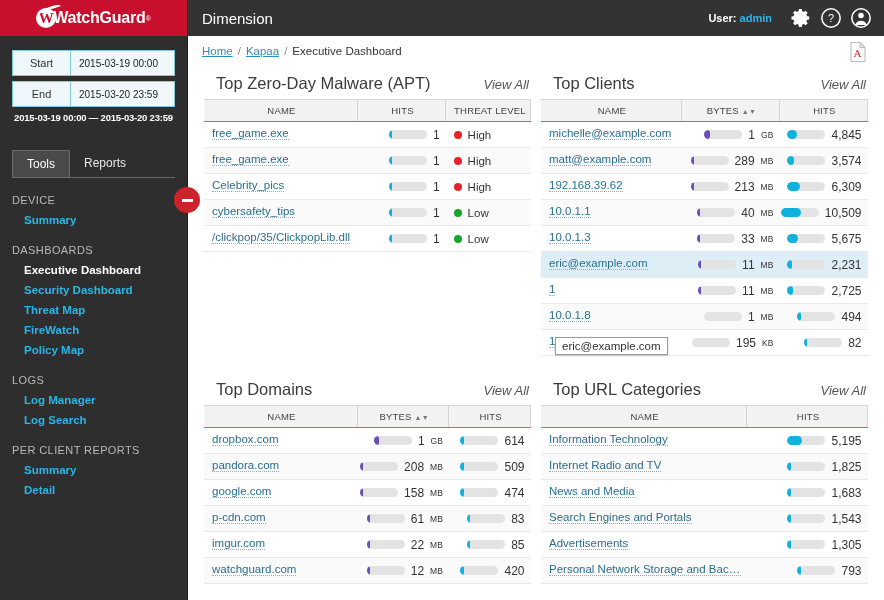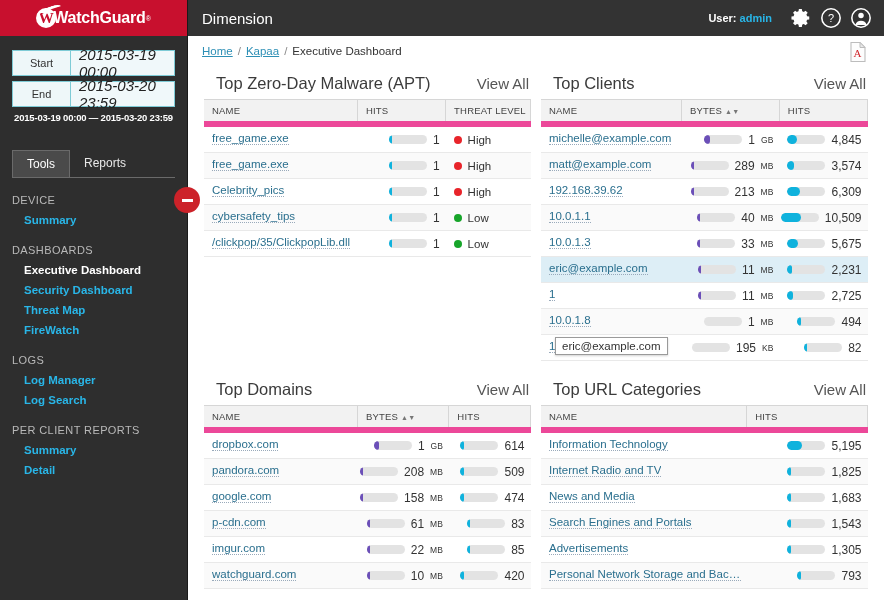--- a/index.html
+++ b/index.html
@@ -47,21 +47,21 @@
     background: #f0f8fa; height: 26px; margin-bottom: 5px;
   }
   .date-label {
     width: 58px; display: flex; align-items: center; justify-content: center;
     font-size: 11px; color: #333; border-right: 1px solid #7ecbd6;
     background: #eef7f9;
     text-align: right;
   }
   .date-value {
     flex: 1; display: flex; align-items: center; padding-left: 8px;
-    font-size: 15px; color: #222; font-style: italic;
+    font-size: 10px; color: #222;
   }
   .date-range {
     color: #ffffff; font-size: 9.5px; font-weight: bold;
     text-align: center; margin-top: 4px; letter-spacing: -0.2px;
   }
 
   .tabs { display: flex; margin: 18px 12px 0 12px; border-bottom: 1px solid #6a6a6a; }
   .tab {
     padding: 6px 14px; font-size: 12px; color: #e8e8e8;
     background: transparent; cursor: pointer; margin-top: 9px;
@@ -112,27 +112,27 @@
     flex: 1; display: grid; grid-template-columns: 1fr 1fr;
     column-gap: 10px; padding: 0 16px 0 16px; overflow: hidden;
     position: relative;
   }
   .panel { min-width: 0; display: flex; flex-direction: column; overflow: hidden; }
   .panel-head {
     display: flex; align-items: baseline; justify-content: space-between;
     padding: 8px 2px 6px 12px;
   }
   .panel-title { font-size: 16.5px; color: #3b3b3b; font-weight: normal; }
-  .view-all { font-size: 15px; color: #555; cursor: pointer; }
+  .view-all { font-size: 13px; color: #555; cursor: pointer; font-style: italic; }
 
   table { width: 100%; border-collapse: collapse; table-layout: fixed; }
   thead th {
-    background: #f2f2f2; border-top: 1px solid #d6d6d6; border-bottom: 6px solid #ec4899;
+    background: #f2f2f2; border-top: 1px solid #d6d6d6; border-bottom: 1px solid #ec4899;
     border-right: 1px solid #d6d6d6;
-    font-size: 9.5px; color: #444; font-weight: normal; text-align: left;
+    font-size: 9.5px; color: #444; font-weight: normal; text-align: center;
     padding: 5px 6px 5px 8px; letter-spacing: 0.2px; white-space: nowrap;
   }
   thead th:last-child { border-right: 1px solid #d6d6d6; }
   thead th .sort { font-size: 7px; color:#777; margin-left: 3px; }
   tbody td {
     border-bottom: 1px solid #e9e9e9;
     font-size: 11.5px; color: #333; padding: 5px 6px 5px 8px;
     height: 25px; white-space: nowrap; overflow: hidden;
   }
   tbody tr:nth-child(even) { background: #fafafa; }
@@ -192,20 +192,21 @@
     </div>
 
     <div class="nav">
         <div class="nav-group">DEVICE</div>
         <div class="nav-item">Summary</div>
         <div class="nav-group">DASHBOARDS</div>
         <div class="nav-item active">Executive Dashboard</div>
         <div class="nav-item">Security Dashboard</div>
         <div class="nav-item">Threat Map</div>
         <div class="nav-item">FireWatch</div>
+        <div class="nav-item">Policy Map</div>
         <div class="nav-group">LOGS</div>
         <div class="nav-item">Log Manager</div>
         <div class="nav-item">Log Search</div>
         <div class="nav-group">PER CLIENT REPORTS</div>
         <div class="nav-item">Summary</div>
         <div class="nav-item">Detail</div>
       </div>
 
     <div class="collapse-btn">
       <i></i>
@@ -689,21 +690,21 @@
                   </div>
                 </td>
               </tr>
               <tr>
                 <td><span class="cell-link">watchguard.com</span></td>
                 <td>
                   <div class="metric">
                     <span class="bar">
                       <i style="width: 8%; background: rgb(107, 79, 184);"></i>
                     </span>
-                    <span class="num">10</span>
+                    <span class="num">12</span>
                     <span class="unit">MB</span>
                   </div>
                 </td>
                 <td>
                   <div class="metric">
                     <span class="bar">
                       <i style="width: 8%; background: rgb(15, 178, 221);"></i>
                     </span>
                     <span class="num">420</span>
                   </div>

